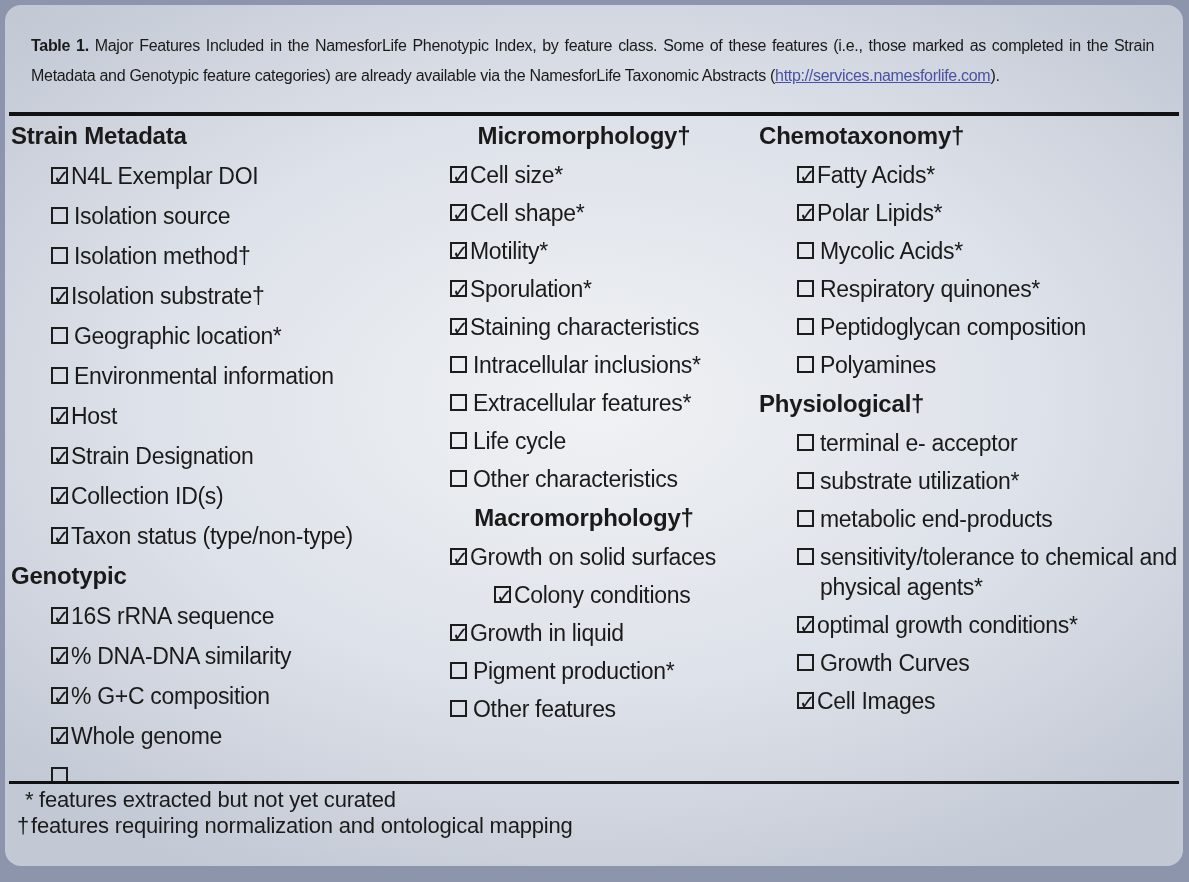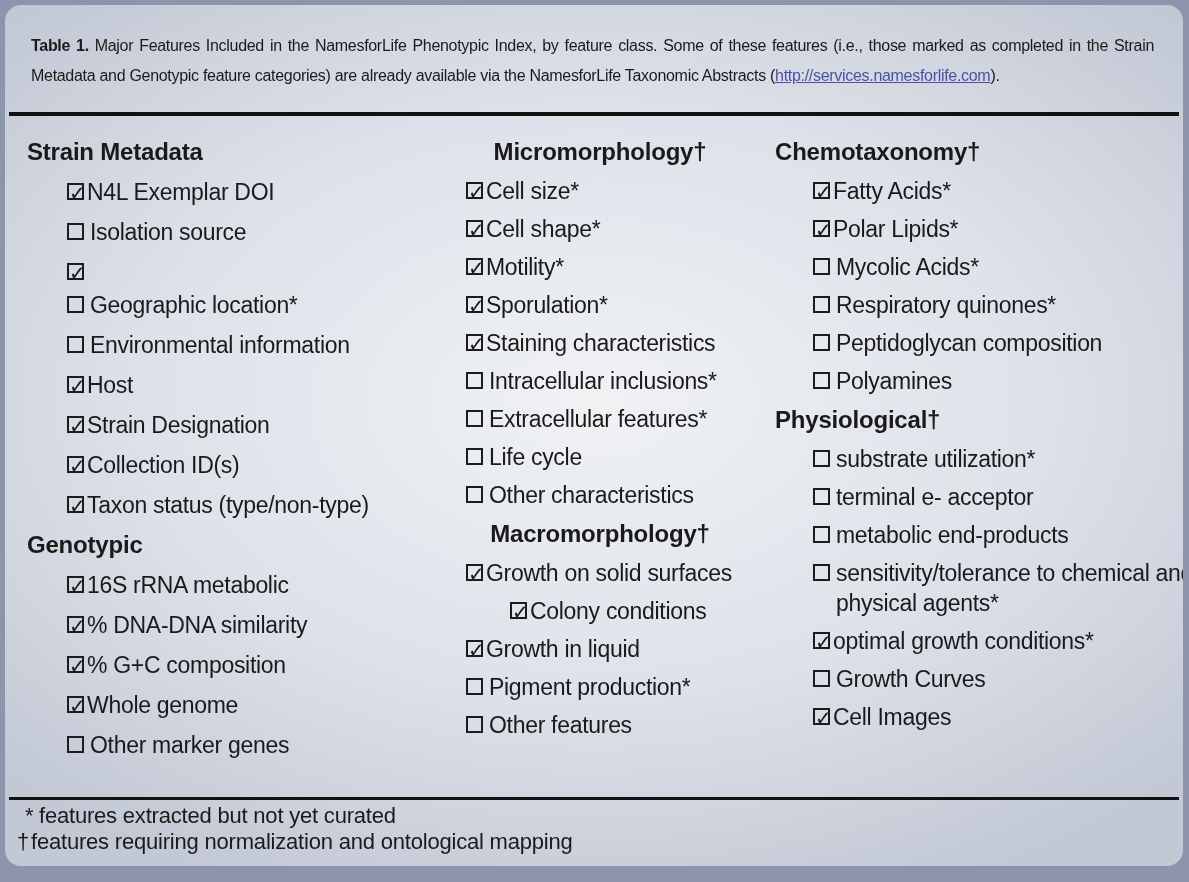--- a/index.html
+++ b/index.html
@@ -49,23 +49,22 @@
   .rule{
     height:4px;
     background:var(--rule);
     margin:2px 4px 0 4px;
   }
   .rule.bottom{height:3px;margin-top:0;}
   .content{
     display:flex;
     height:665px;
     overflow:hidden;
-    padding-left:22px;
+    padding-left:6px;
     box-sizing:border-box;
-    margin-top:16px;
   }
   .col{flex:0 0 auto;}
   .col-0{width:356px;}
   .col-1{width:392px;}
   .col-2{width:429px;}
   .heading{
     font-weight:bold;
     font-size:24px;
     line-height:32px;
     padding:4px 0;
@@ -131,23 +130,28 @@
             <span class="checkbox checked">
               <span class="check">✓</span>
             </span>
             <span class="label">N4L Exemplar DOI</span>
           </div>
           <div class="item">
             <span class="checkbox"></span>
             <span class="label">Isolation source</span>
           </div>
           <div class="item">
-            <span class="checkbox checked">
-              <span class="check">✓</span>
-            </span>
+            <span class="checkbox"></span>
+            <span class="label">Isolation method†</span>
+          </div>
+          <div class="item">
+            <span class="checkbox checked">
+              <span class="check">✓</span>
+            </span>
+            <span class="label">Isolation substrate†</span>
           </div>
           <div class="item">
             <span class="checkbox"></span>
             <span class="label">Geographic location*</span>
           </div>
           <div class="item">
             <span class="checkbox"></span>
             <span class="label">Environmental information</span>
           </div>
           <div class="item">
@@ -172,21 +176,21 @@
             <span class="checkbox checked">
               <span class="check">✓</span>
             </span>
             <span class="label">Taxon status (type/non-type)</span>
           </div>
           <div class="heading">Genotypic</div>
           <div class="item">
             <span class="checkbox checked">
               <span class="check">✓</span>
             </span>
-            <span class="label">16S rRNA metabolic</span>
+            <span class="label">16S rRNA sequence</span>
           </div>
           <div class="item">
             <span class="checkbox checked">
               <span class="check">✓</span>
             </span>
             <span class="label">% DNA-DNA similarity</span>
           </div>
           <div class="item">
             <span class="checkbox checked">
               <span class="check">✓</span>
@@ -194,21 +198,20 @@
             <span class="label">% G+C composition</span>
           </div>
           <div class="item">
             <span class="checkbox checked">
               <span class="check">✓</span>
             </span>
             <span class="label">Whole genome</span>
           </div>
           <div class="item">
             <span class="checkbox"></span>
-            <span class="label">Other marker genes</span>
           </div>
         </div>
         <div class="col col-1">
           <div class="heading level2">Micromorphology†</div>
           <div class="item">
             <span class="checkbox checked">
               <span class="check">✓</span>
             </span>
             <span class="label">Cell size*</span>
           </div>
@@ -306,25 +309,25 @@
             <span class="checkbox"></span>
             <span class="label">Peptidoglycan composition</span>
           </div>
           <div class="item">
             <span class="checkbox"></span>
             <span class="label">Polyamines</span>
           </div>
           <div class="heading">Physiological†</div>
           <div class="item">
             <span class="checkbox"></span>
+            <span class="label">terminal e- acceptor</span>
+          </div>
+          <div class="item">
+            <span class="checkbox"></span>
             <span class="label">substrate utilization*</span>
-          </div>
-          <div class="item">
-            <span class="checkbox"></span>
-            <span class="label">terminal e- acceptor</span>
           </div>
           <div class="item">
             <span class="checkbox"></span>
             <span class="label">metabolic end-products</span>
           </div>
           <div class="item">
             <span class="checkbox"></span>
             <span class="label">sensitivity/tolerance to chemical and physical agents*</span>
           </div>
           <div class="item">

